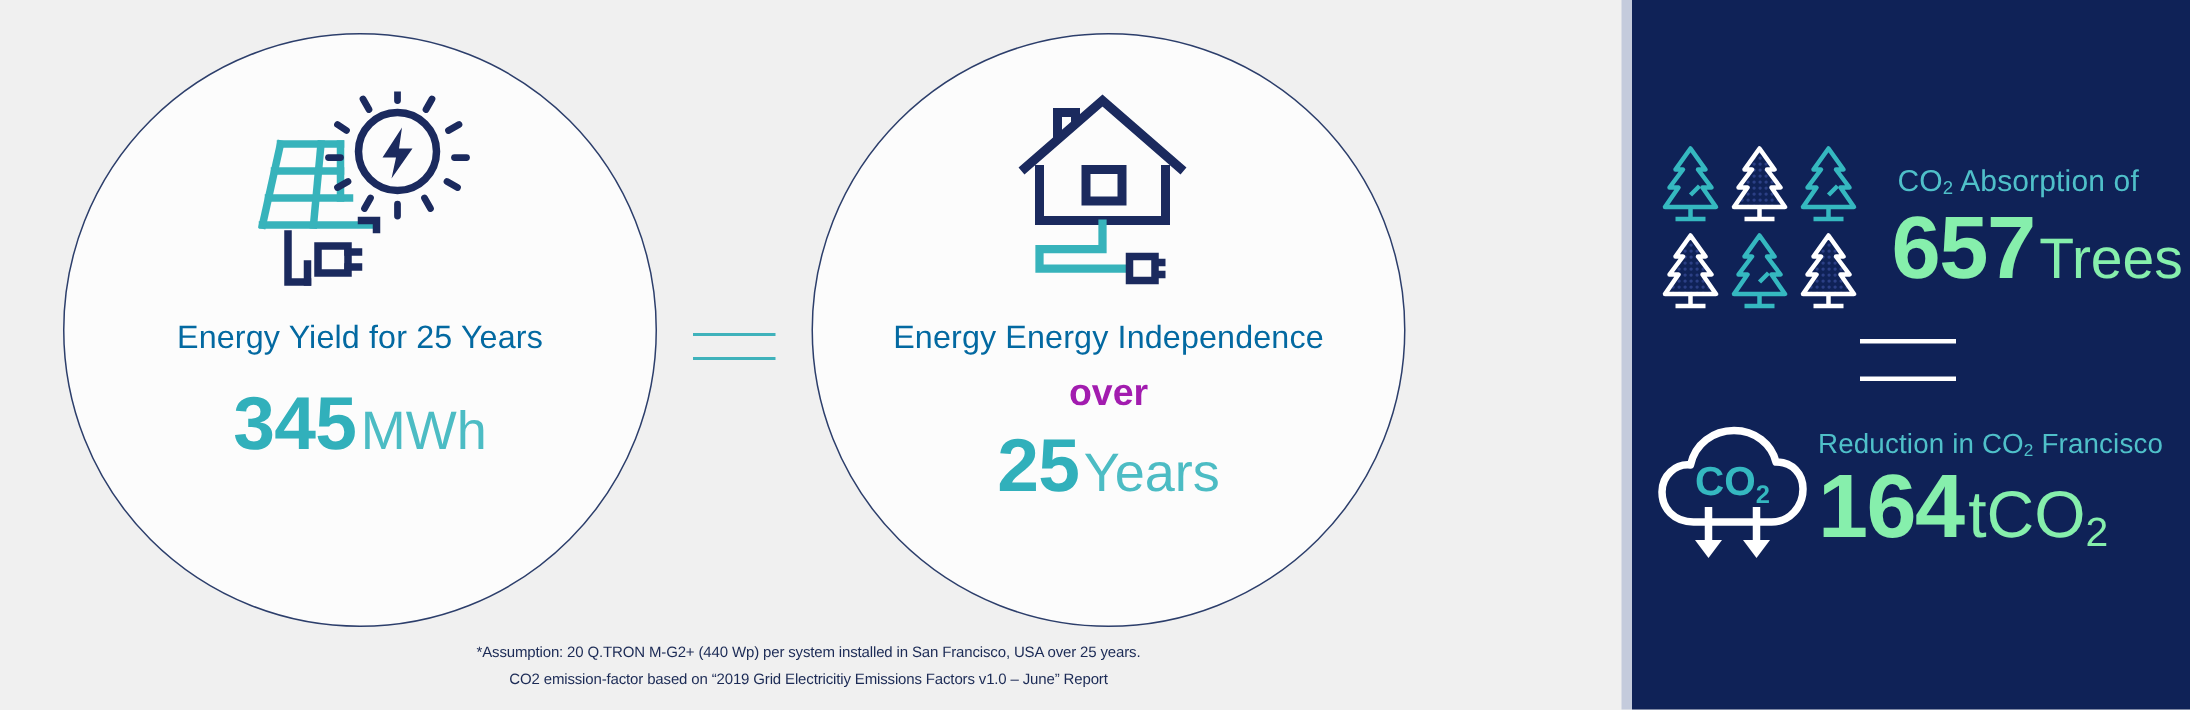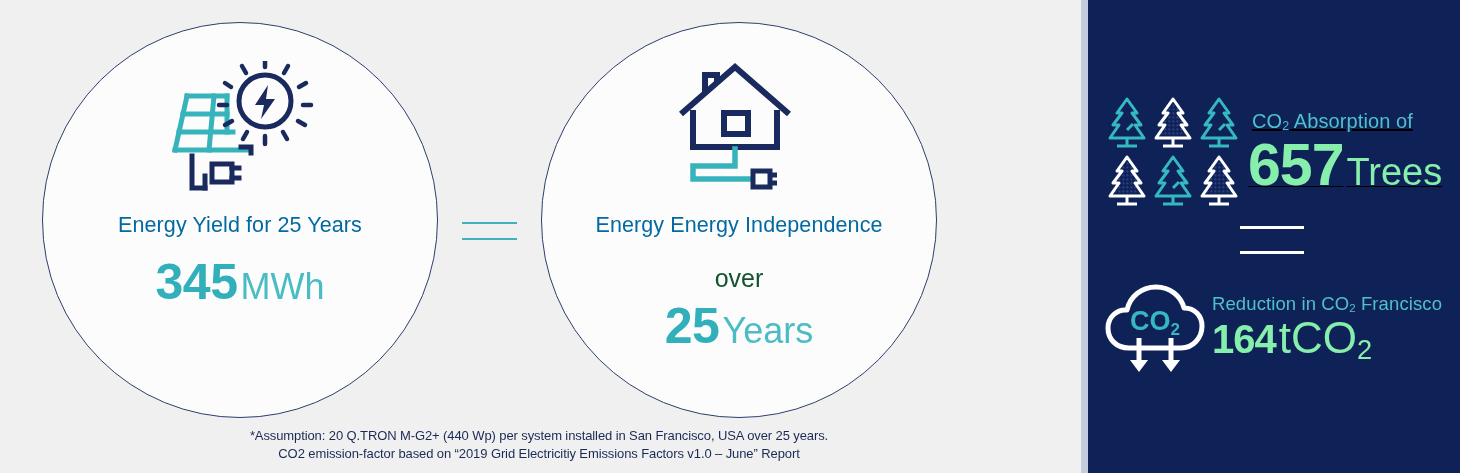--- a/index.html
+++ b/index.html
@@ -54,25 +54,25 @@
   }
   .circle-title {
     color: #0369a1;
     font-size: 21.5px;
     font-weight: 400;
     letter-spacing: 0.1px;
     text-align: center;
     margin-top: 22px;
   }
   .circle-sub {
-    color: #14532d;
+    color: #a21caf;
     font-size: 25px;
-    font-weight: 400;
+    font-weight: 700;
     text-align: center;
-    margin-top: 28px;
+    margin-top: 12px;
     line-height: 1;
   }
   .circle-value {
     text-align: center;
     margin-top: 19px;
     line-height: 1;
     white-space: nowrap;
   }
   .circle-value .num {
     color: #31b0bb;
@@ -109,21 +109,21 @@
   #equals-sign .bar.b2 { top: 20px; }
 
   
   #footnote {
     position: absolute;
     left: 0;
     top: 427px;
     width: 1078px;
     text-align: center;
     color: #1b2a55;
-    font-size: 13px;
+    font-size: 10px;
     line-height: 18px;
     letter-spacing: -0.1px;
   }
   #footnote div { white-space: nowrap; }
 
   
   #accent-strip {
     position: absolute;
     left: 1081px;
     top: 0;
@@ -156,23 +156,22 @@
     gap: 0px;
   }
   #tree-grid .tree-cell {
     width: 46px;
     height: 58px;
     display: flex;
     align-items: center;
     justify-content: center;
   }
   #trees-text {
-    margin-left: 4px;
+    margin-left: 17px;
     flex: 1;
-    text-decoration: underline;
   }
   .panel-label {
     color: #4fc0c9;
     font-size: 20px;
     letter-spacing: 0.1px;
     line-height: 1.1;
   }
   .panel-value {
     color: #86efac;
     white-space: nowrap;
@@ -220,21 +219,21 @@
   }
   #co2-icon-wrap {
     margin-left: 12px;
     width: 110px;
     display: flex;
     justify-content: center;
   }
   #co2-text { margin-left: 2px; flex: 1; }
   #co2-text .panel-label { font-size: 18.5px; }
   #co2-text .panel-value { margin-top: 2px; }
-  #co2-text .panel-value .num { font-size: 40px; }
+  #co2-text .panel-value .num { font-size: 60px; }
   #co2-text .panel-value .unit { font-size: 44px; }
 
   sub { font-size: 0.62em; vertical-align: baseline; position: relative; top: 0.22em; }
 </style>
 </head>
 <body>
 
 <div id="infographic">
 
   <div class="circle" id="circle-energy-yield">

